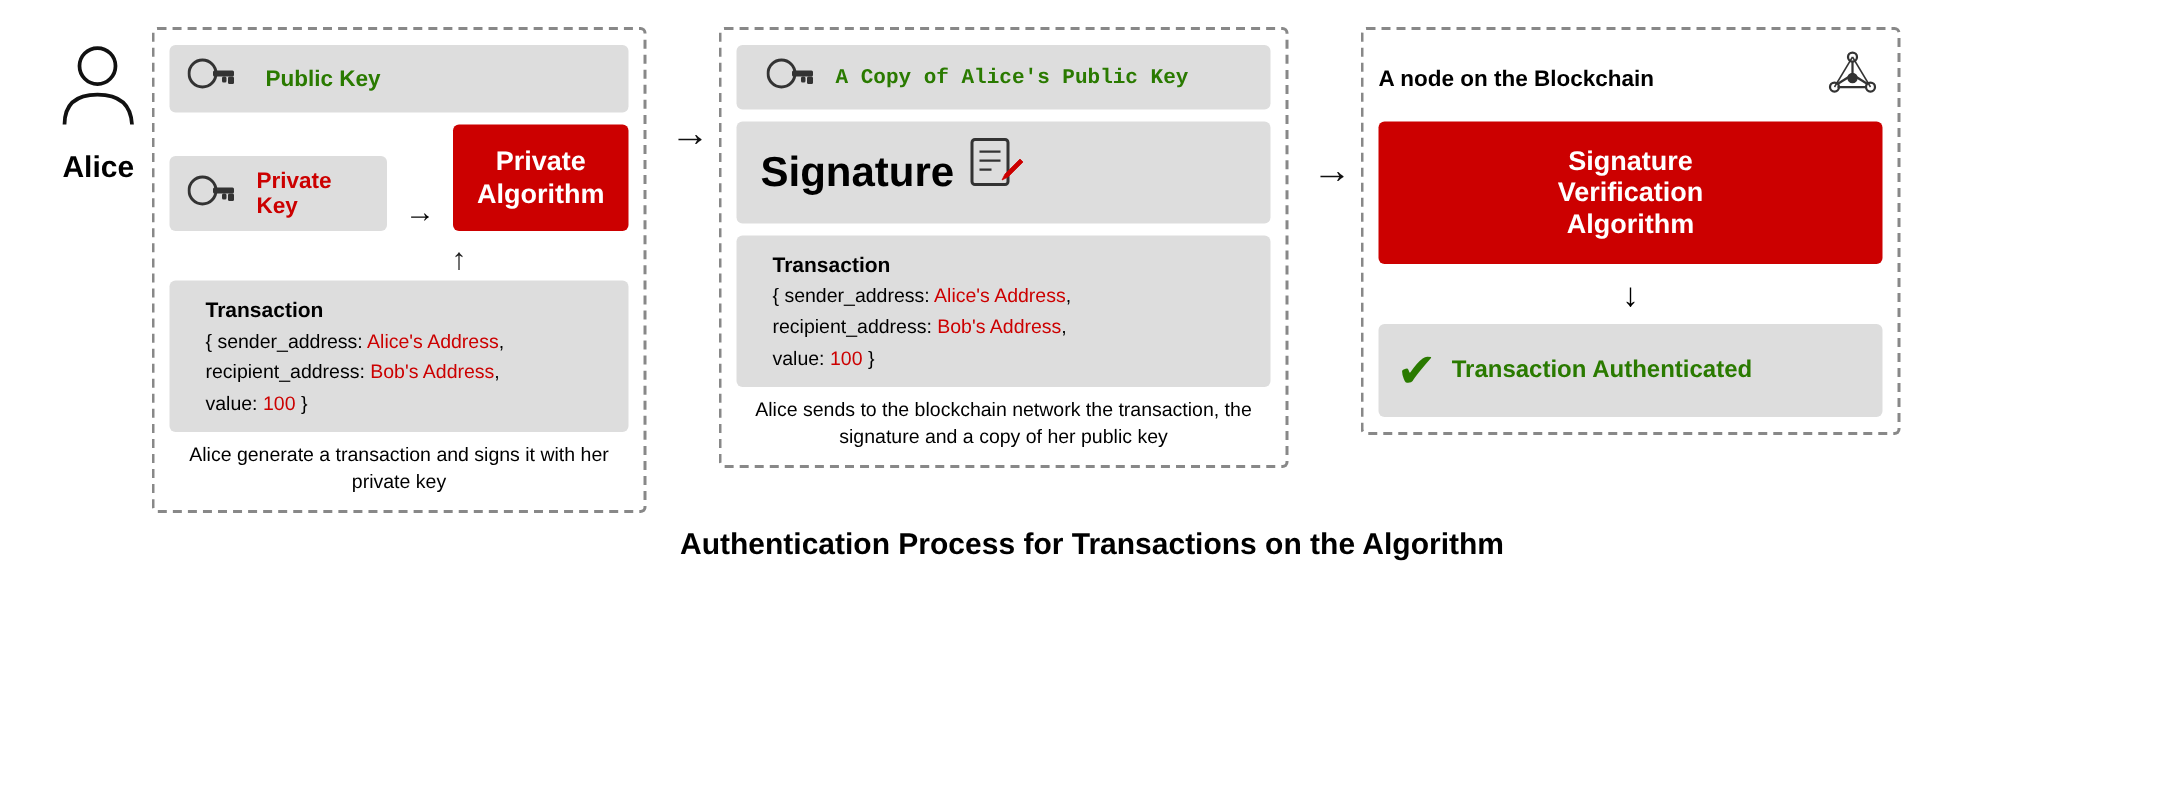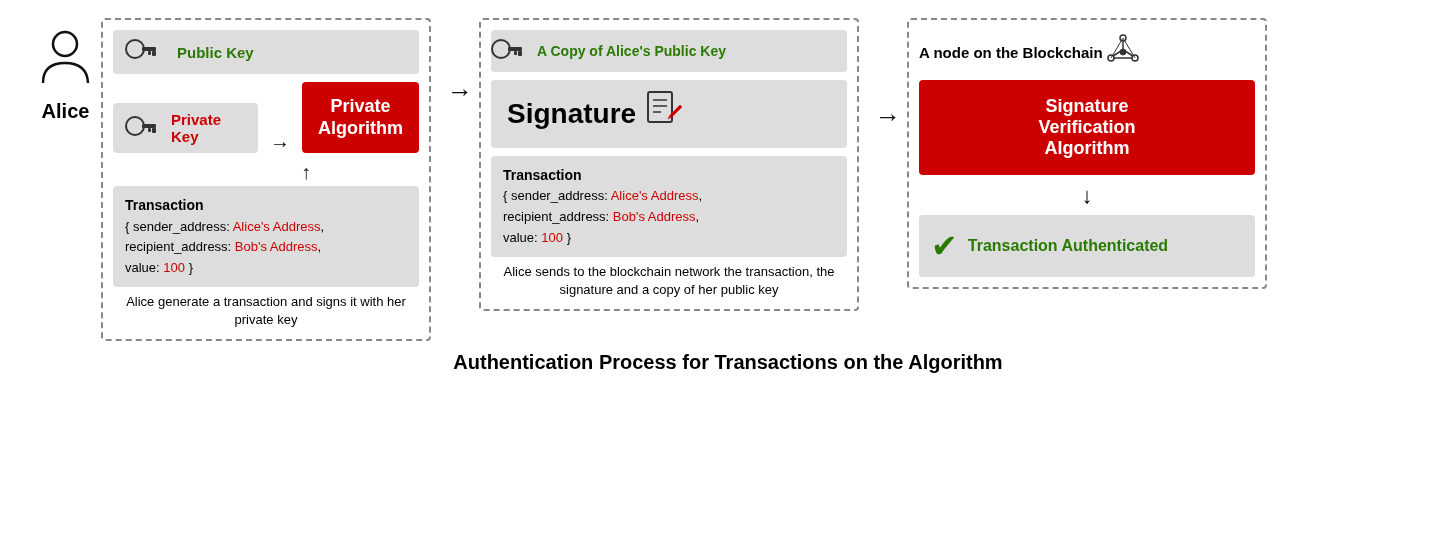--- a/index.html
+++ b/index.html
@@ -77,21 +77,21 @@
       font-size: 18px;
       padding: 14px 16px;
       border-radius: 4px;
       text-align: center;
       line-height: 1.2;
     }
 
     .transaction-box {
       background: #ddd;
       border-radius: 4px;
-      padding: 8px 12px;
+      padding: 8px 24px;
       font-size: 13px;
       line-height: 1.6;
     }
     .transaction-box .label {
       font-weight: bold;
       font-size: 14px;
     }
     .red-text { color: #cc0000; }
 
     
@@ -161,25 +161,26 @@
       justify-content: center;
       font-size: 20px;
       color: #222;
       margin: 2px 0;
     }
 
     
     .sec2-top {
       background: #ddd;
       border-radius: 4px;
-      padding: 8px 0;
+      padding: 8px 20px;
       display: flex;
       align-items: center;
       gap: 10px;
       margin-bottom: 8px;
+      font-family: Liberation Mono, monospace;
     }
     .sec2-label-green {
       font-size: 14px;
       font-weight: bold;
       color: #2a7a00;
     }
 
     .between-sections {
       display: flex;
       align-items: center;
@@ -190,20 +191,21 @@
     }
 
     .sections-row {
       display: flex;
       align-items: flex-start;
       width: 100%;
     }
 
     .section3-top-row {
       display: flex;
+      justify-content: space-between;
       align-items: center;
       margin-bottom: 6px;
     }
 
     .key-box-nomargin {
       background: #ddd;
       border-radius: 4px;
       padding: 8px 12px;
       display: flex;
       align-items: center;

